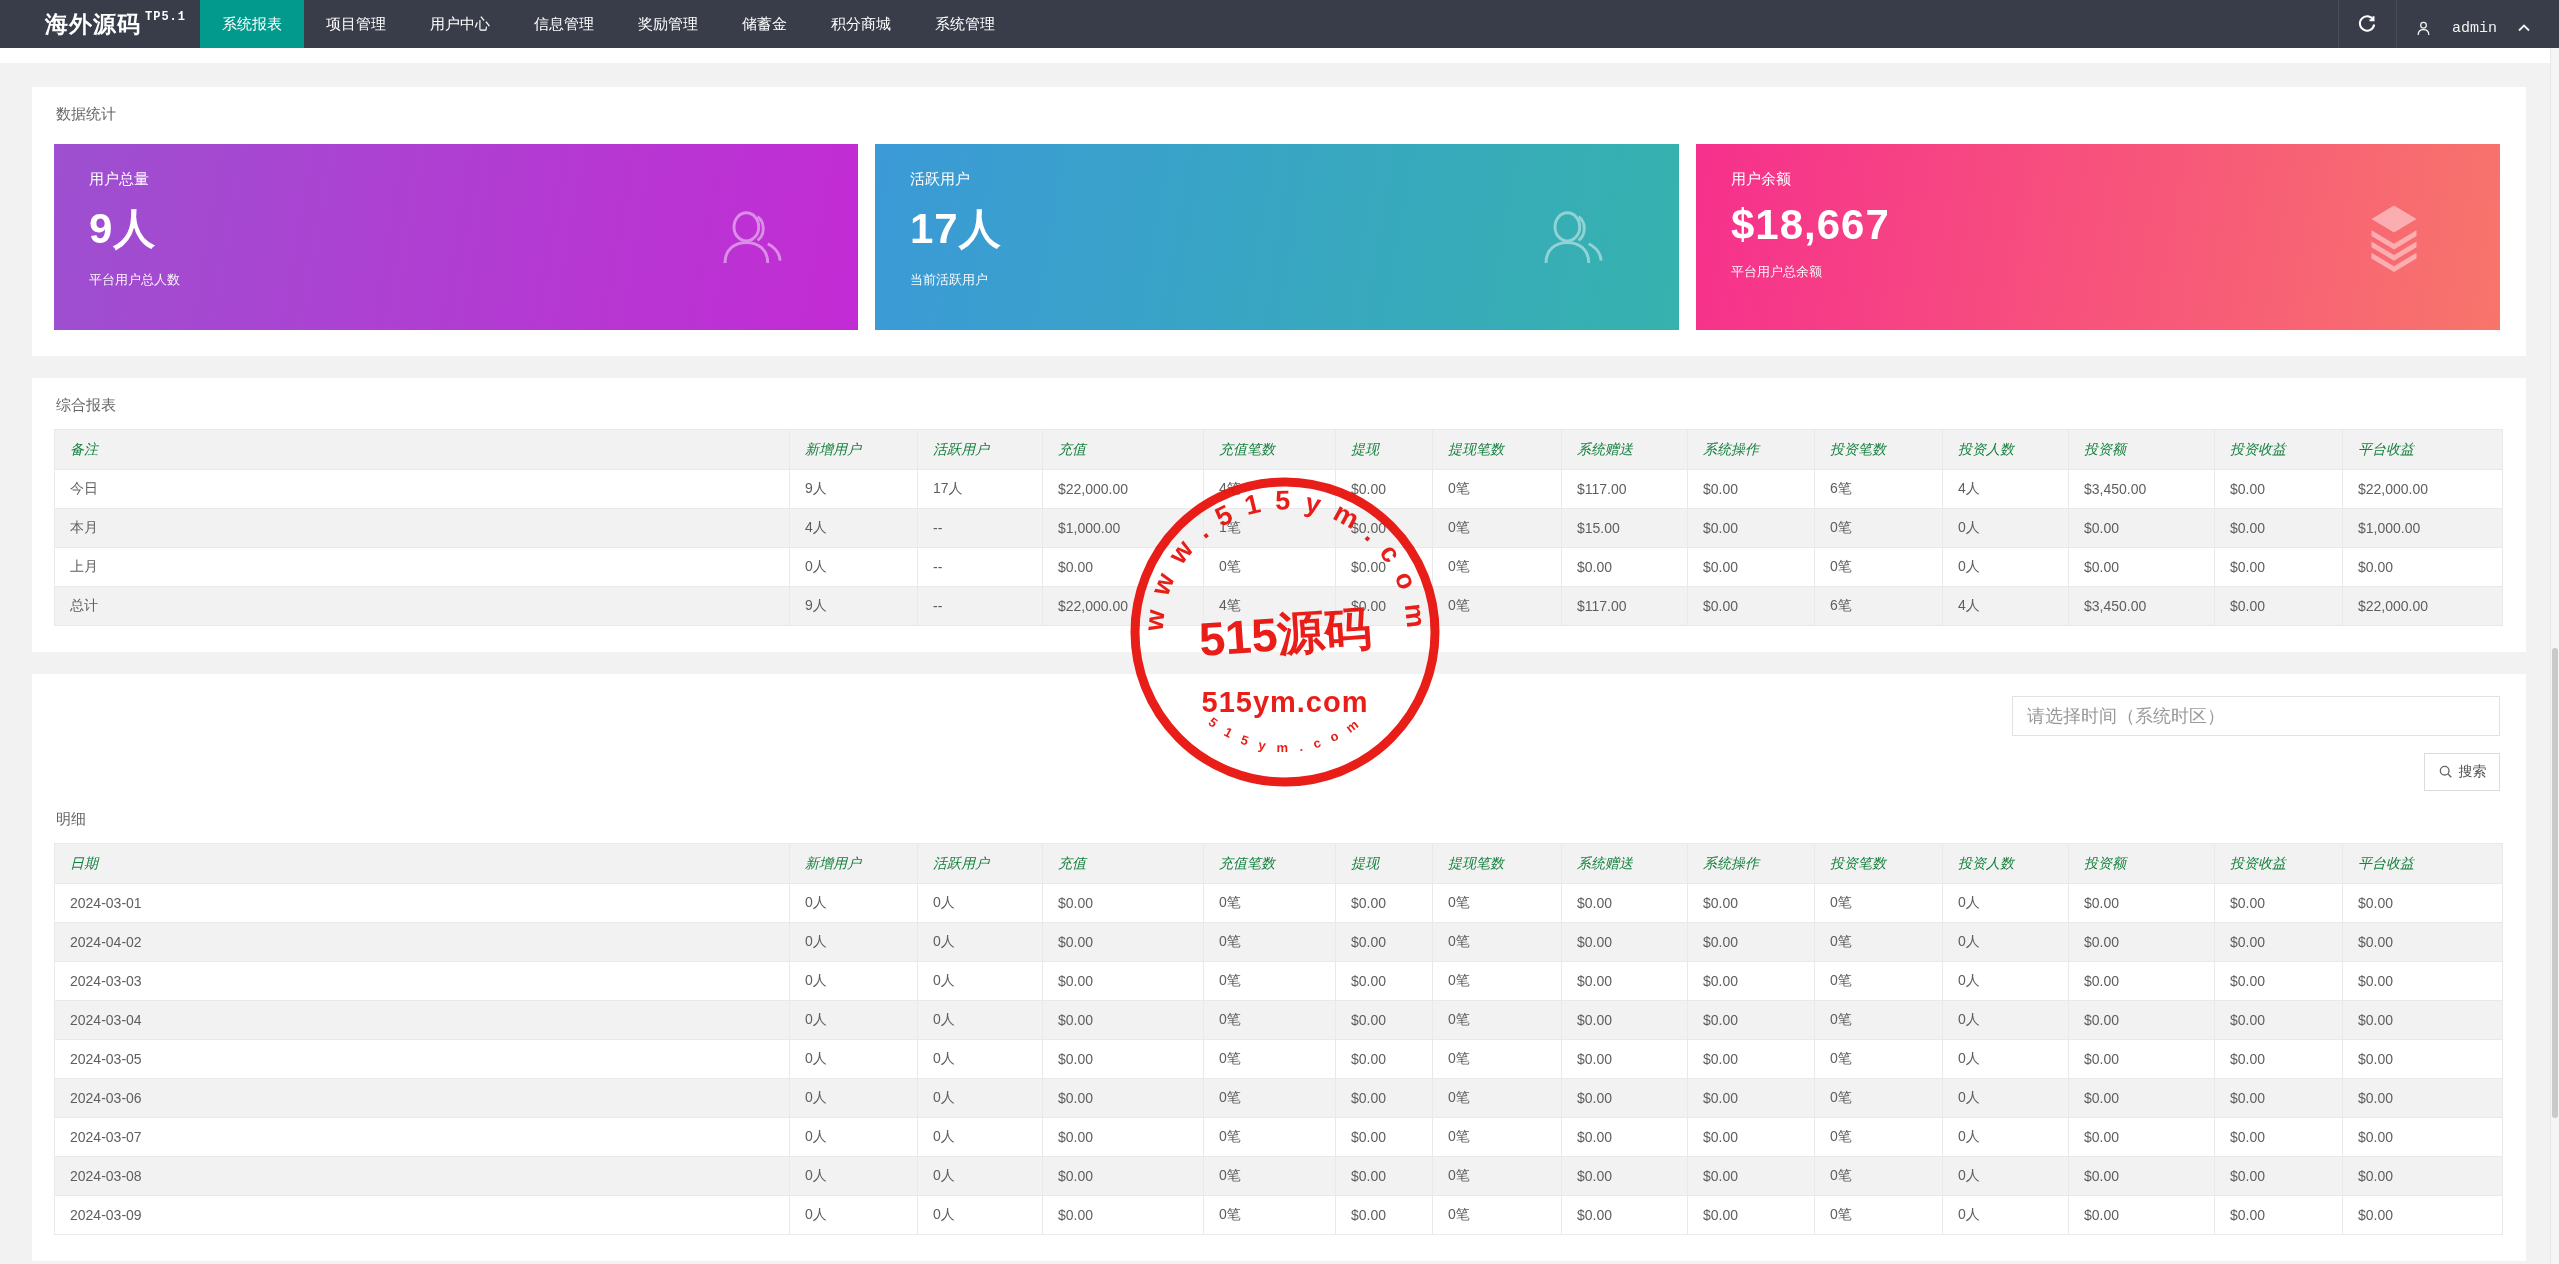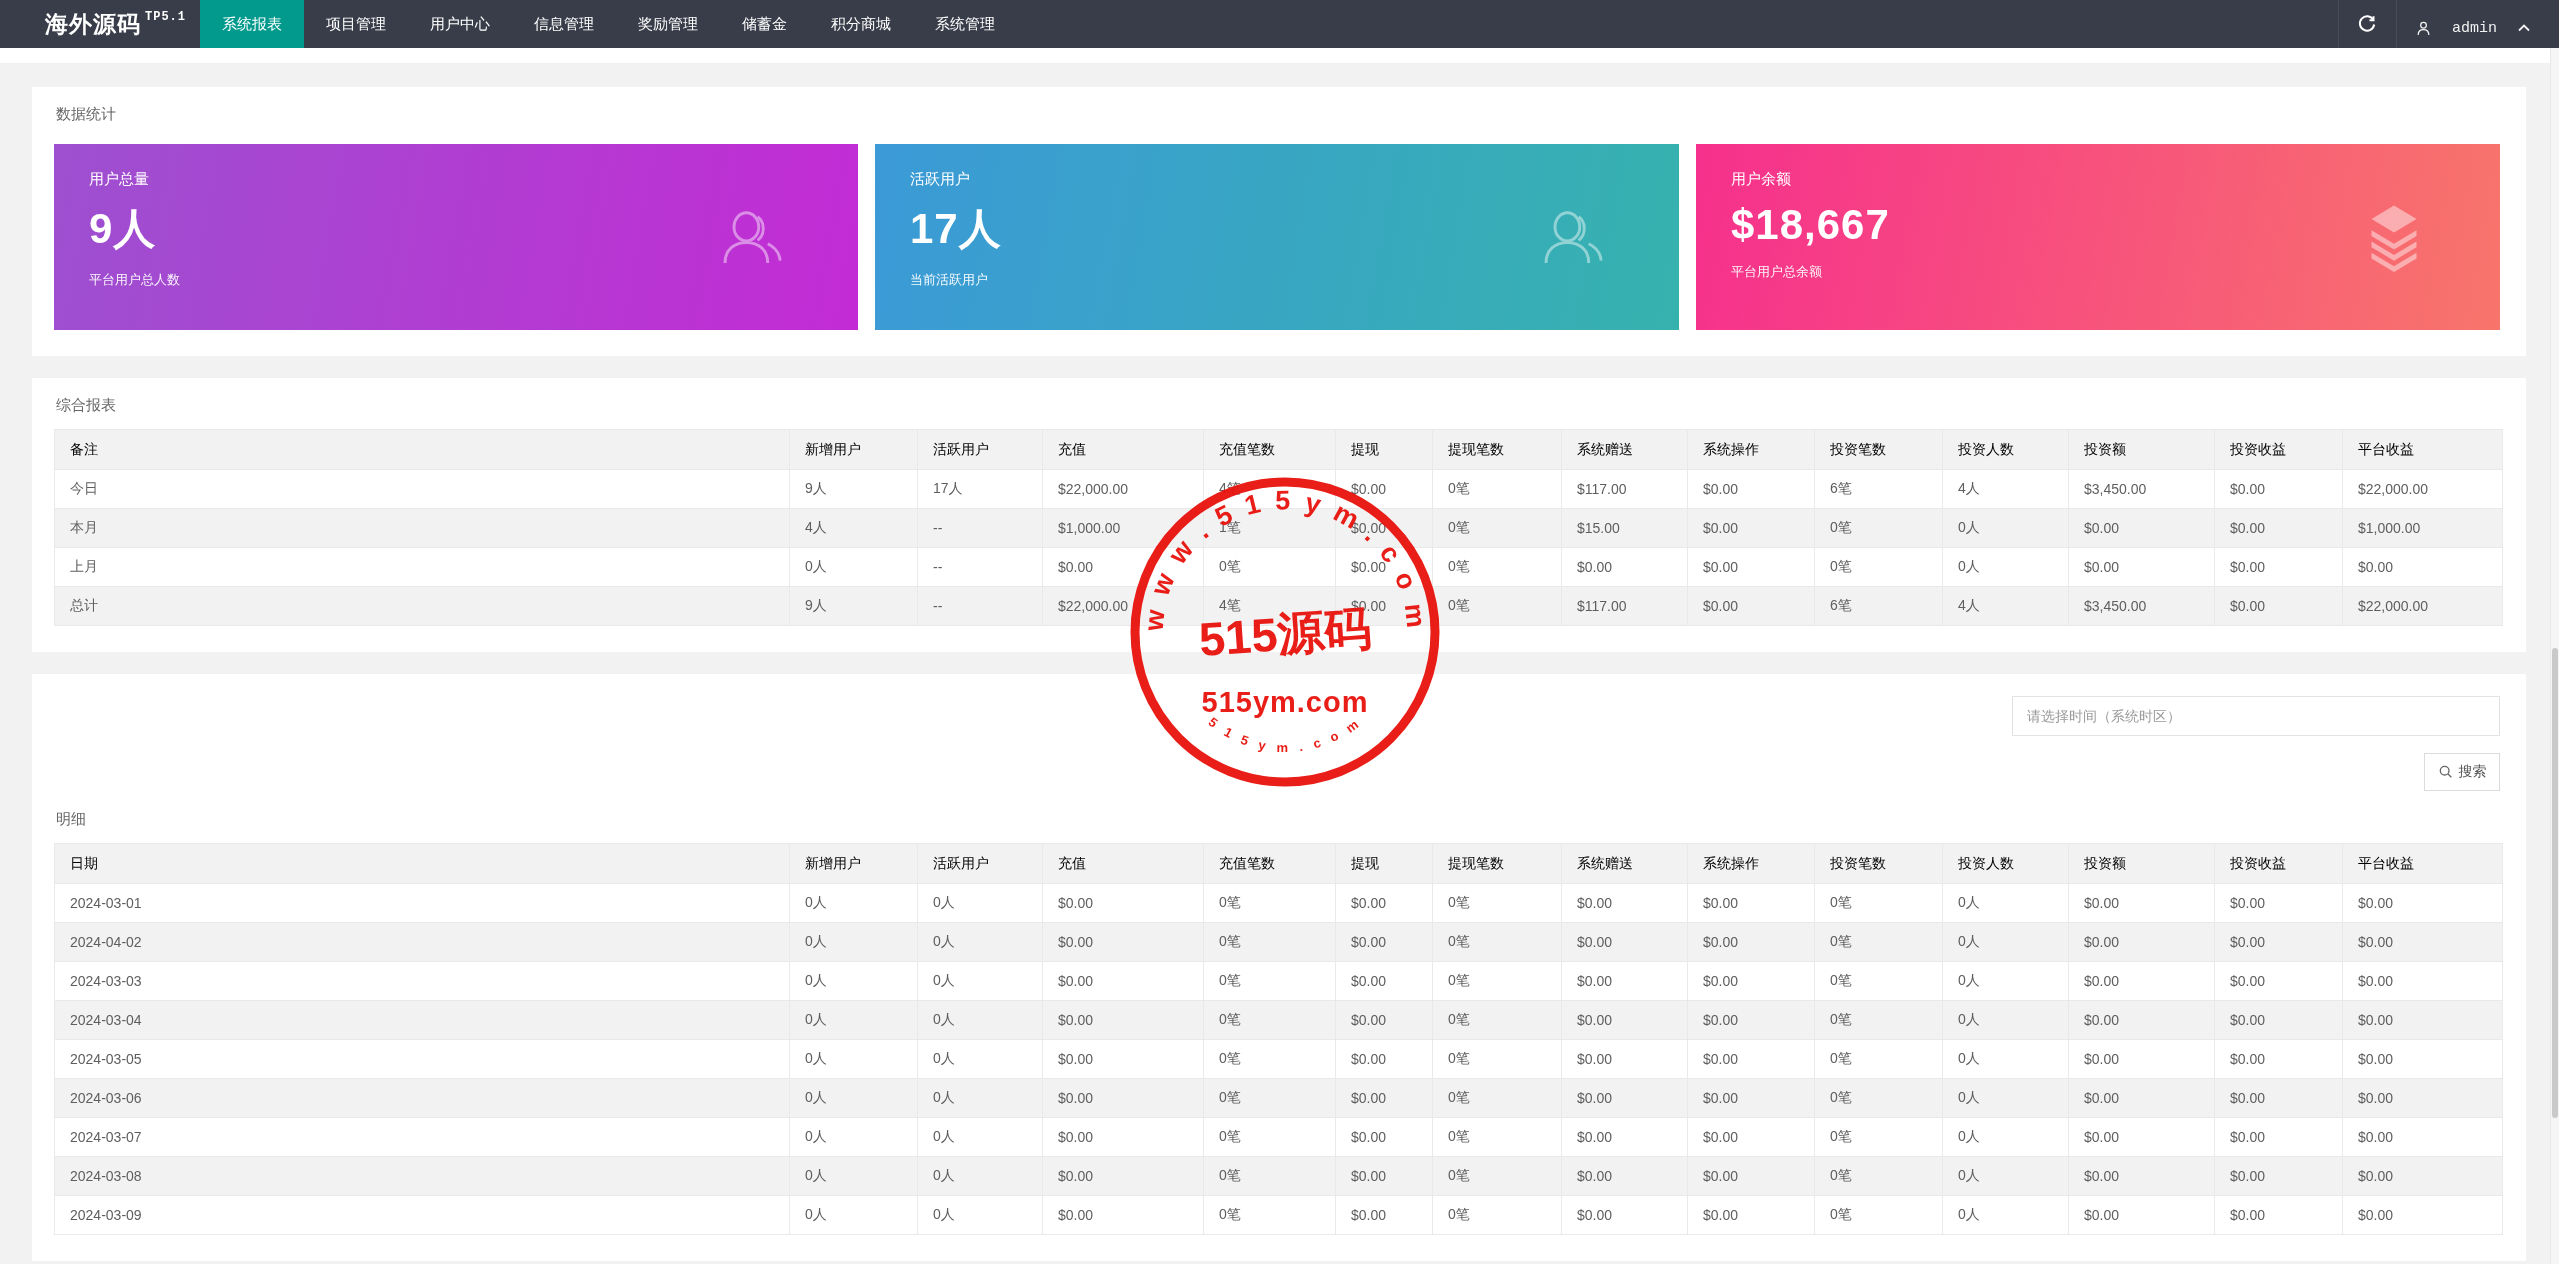--- a/index.html
+++ b/index.html
@@ -29,27 +29,27 @@
   .cards { display:flex; gap:17px; margin-top:20px; }
   .card { flex:1; height:186px; color:#fff; position:relative; padding:26px 0 18px 35px; overflow:hidden; }
   .card-title { font-size:15px; }
   .card-value { font-size:42px; font-weight:bold; margin-top:12px; letter-spacing:1px; }
   .card-sub { font-size:13px; margin-top:14px; opacity:.95; }
   .card-icon { position:absolute; right:70px; top:50%; transform:translateY(-50%); width:72px; height:72px; opacity:.45; }
 
   
   .data-table { border-collapse:collapse; table-layout:fixed; width:100%; margin-top:14px; background:#fff; }
   .data-table th, .data-table td { border:1px solid #e9e9e9; text-align:left; padding:0 15px; font-weight:400; overflow:hidden; white-space:nowrap; }
-  .data-table th { background:#f2f2f2; color:#000000; font-size:14px; height:40px; }
+  .data-table th { background:#f2f2f2; color:#15803d; font-size:14px; height:40px;font-style:italic; }
   .data-table td { color:#5e5e5e; font-size:14px; height:39px; }
   .data-table tbody tr:nth-child(even) td { background:#f2f2f2; }
 
   
   .search-area { display:flex; flex-direction:column; align-items:flex-end; padding-top:4px; }
-  .search-input { width:488px; height:40px; border:1px solid #e2e2e2; padding:17px 14px; font-size:14px; color:#333; outline:none; font-family:inherit; }
+  .search-input { width:488px; height:40px; border:1px solid #e2e2e2; padding:17px 14px; font-size:18px; color:#333; outline:none; font-family:inherit; }
   .search-input::placeholder { color:#9a9a9a; }
   .search-btn { margin-top:17px; width:76px; height:38px; background:#fff; border:1px solid #dcdcdc; font-size:14px; color:#555; display:flex; align-items:center; justify-content:center; gap:5px; cursor:pointer; font-family:inherit; }
   .detail-title { margin-top:19px; }
 
   
   .stamp { position:absolute; left:1125px; top:472px; width:320px; height:320px; z-index:30; opacity:.95; pointer-events:none; }
 
   
   .scrollbar { position:absolute; right:0; top:48px; bottom:0; width:9px; background:#f5f5f5; border-left:1px solid #e8e8e8; z-index:40; }
   .scroll-thumb { position:absolute; left:1px; right:1px; top:600px; height:470px; background:#c9c9c9; border-radius:4px; }

